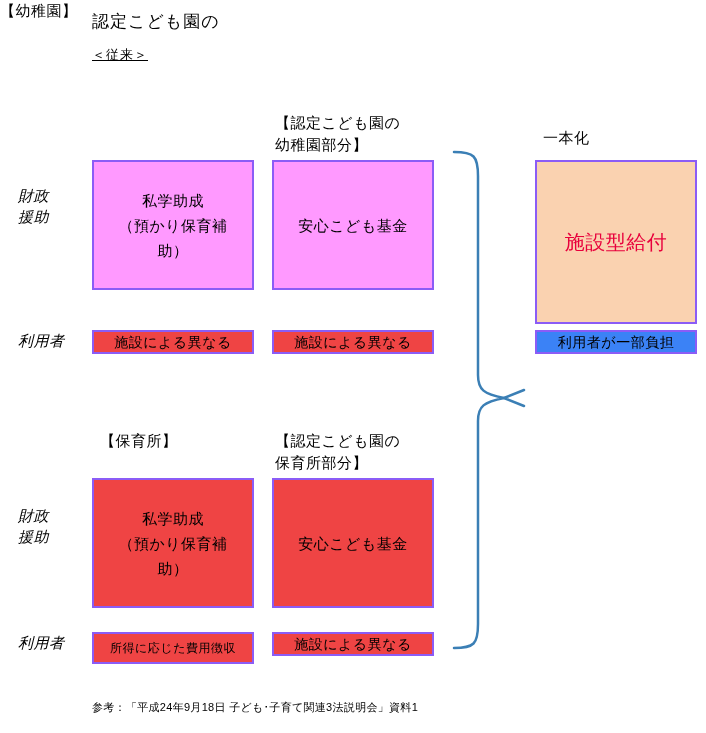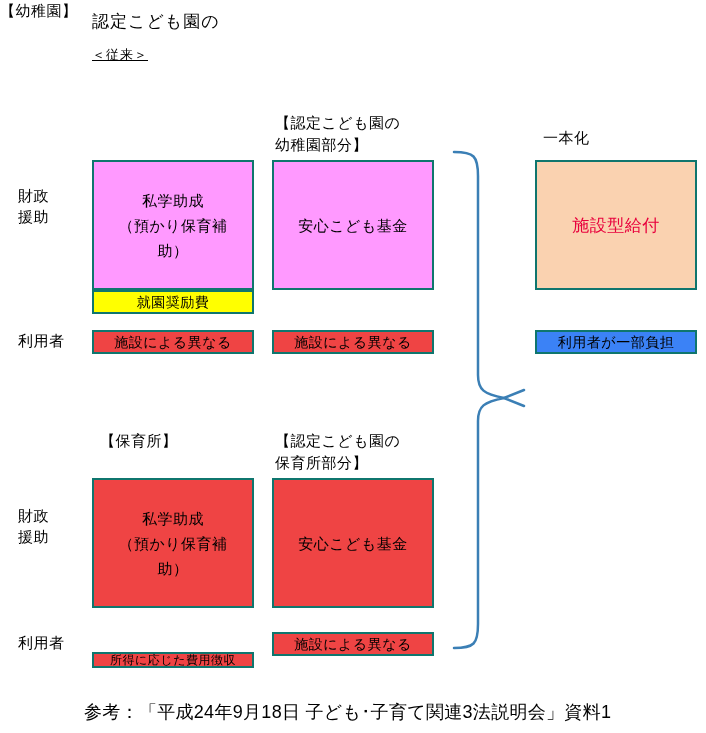--- a/index.html
+++ b/index.html
@@ -50,29 +50,30 @@
   .head-nintei-you { left: 275px; top: 112px; width: 180px; }
   .head-hoikusho { left: 100px; top: 430px; }
   .head-nintei-hoi { left: 275px; top: 430px; width: 180px; }
   .head-ippon { left: 543px; top: 127px; }
 
   .row-label {
     font-size: 15px;
     line-height: 21px;
     letter-spacing: 0.5px;
     text-align: left;
+    font-style: italic;
   }
   .lbl-zaisei-1 { left: 18px; top: 185px; }
   .lbl-riyou-1 { left: 18px; top: 330px; }
   .lbl-zaisei-2 { left: 18px; top: 505px; }
   .lbl-riyou-2 { left: 18px; top: 632px; }
 
   .box {
     box-sizing: border-box;
-    border: 2px solid #0f766e;
+    border: 2px solid #8b5cf6;
     display: flex;
     align-items: center;
     justify-content: center;
     text-align: center;
     font-size: 15px;
     line-height: 25px;
     letter-spacing: 0.5px;
   }
 
   .box-pink { background: #ff99ff; }
@@ -84,22 +85,22 @@
     left: 92px; top: 160px; width: 162px; height: 130px;
   }
   .b-shuen {
     left: 92px; top: 290px; width: 162px; height: 24px;
     font-size: 14px; line-height: 20px;
   }
   .b-anshin-1 {
     left: 272px; top: 160px; width: 162px; height: 130px;
   }
   .b-kyufu {
-    left: 535px; top: 160px; width: 162px; height: 130px;
-    color: #e8003c; font-size: 17px;
+    left: 535px; top: 160px; width: 162px; height: 164px;
+    color: #e8003c; font-size: 20px;
   }
 
   .b-riyou-1a {
     left: 92px; top: 330px; width: 162px; height: 24px;
     font-size: 14px; line-height: 20px;
   }
   .b-riyou-1b {
     left: 272px; top: 330px; width: 162px; height: 24px;
     font-size: 14px; line-height: 20px;
   }
@@ -108,40 +109,40 @@
     background: #3b82f6; font-size: 14px; line-height: 20px;
   }
 
   .b-shigaku-2 {
     left: 92px; top: 478px; width: 162px; height: 130px;
   }
   .b-anshin-2 {
     left: 272px; top: 478px; width: 162px; height: 130px;
   }
   .b-riyou-2a {
-    left: 92px; top: 632px; width: 162px; height: 16px;
-    font-size: 12px; line-height: 18px; margin-top: 20px;
+    left: 92px; top: 632px; width: 162px; height: 32px;
+    font-size: 12px; line-height: 18px;
   }
   .b-riyou-2b {
     left: 272px; top: 632px; width: 162px; height: 24px;
     font-size: 14px; line-height: 20px;
   }
 
   .brace {
     left: 448px;
     top: 150px;
     width: 90px;
     height: 500px;
   }
   .brace svg { display: block; }
 
   .footnote {
-    left: 84px;
+    left: 92px;
     top: 700px;
-    font-size: 18px;
+    font-size: 11px;
     letter-spacing: 0.3px;
   }
 
   .multi { white-space: pre-line; }
 </style>
 </head>
 <body>
 
 <div class="canvas">
 
@@ -160,21 +161,20 @@
   <div class="abs row-label multi lbl-zaisei-1">財政
 援助</div>
   <div class="abs row-label lbl-riyou-1">利用者</div>
   <div class="abs row-label multi lbl-zaisei-2">財政
 援助</div>
   <div class="abs row-label lbl-riyou-2">利用者</div>
 
   <div class="abs box box-pink b-shigaku-1 multi">私学助成
 （預かり保育補
 助）</div>
-  <div class="abs box box-yellow b-shuen">就園奨励費</div>
   <div class="abs box box-pink b-anshin-1">安心こども基金</div>
   <div class="abs box box-peach b-kyufu">施設型給付</div>
 
   <div class="abs box box-cyan b-riyou-1a">施設による異なる</div>
   <div class="abs box box-cyan b-riyou-1b">施設による異なる</div>
   <div class="abs box b-riyou-1c">利用者が一部負担</div>
 
   <div class="abs box box-cyan b-shigaku-2 multi">私学助成
 （預かり保育補
 助）</div>

